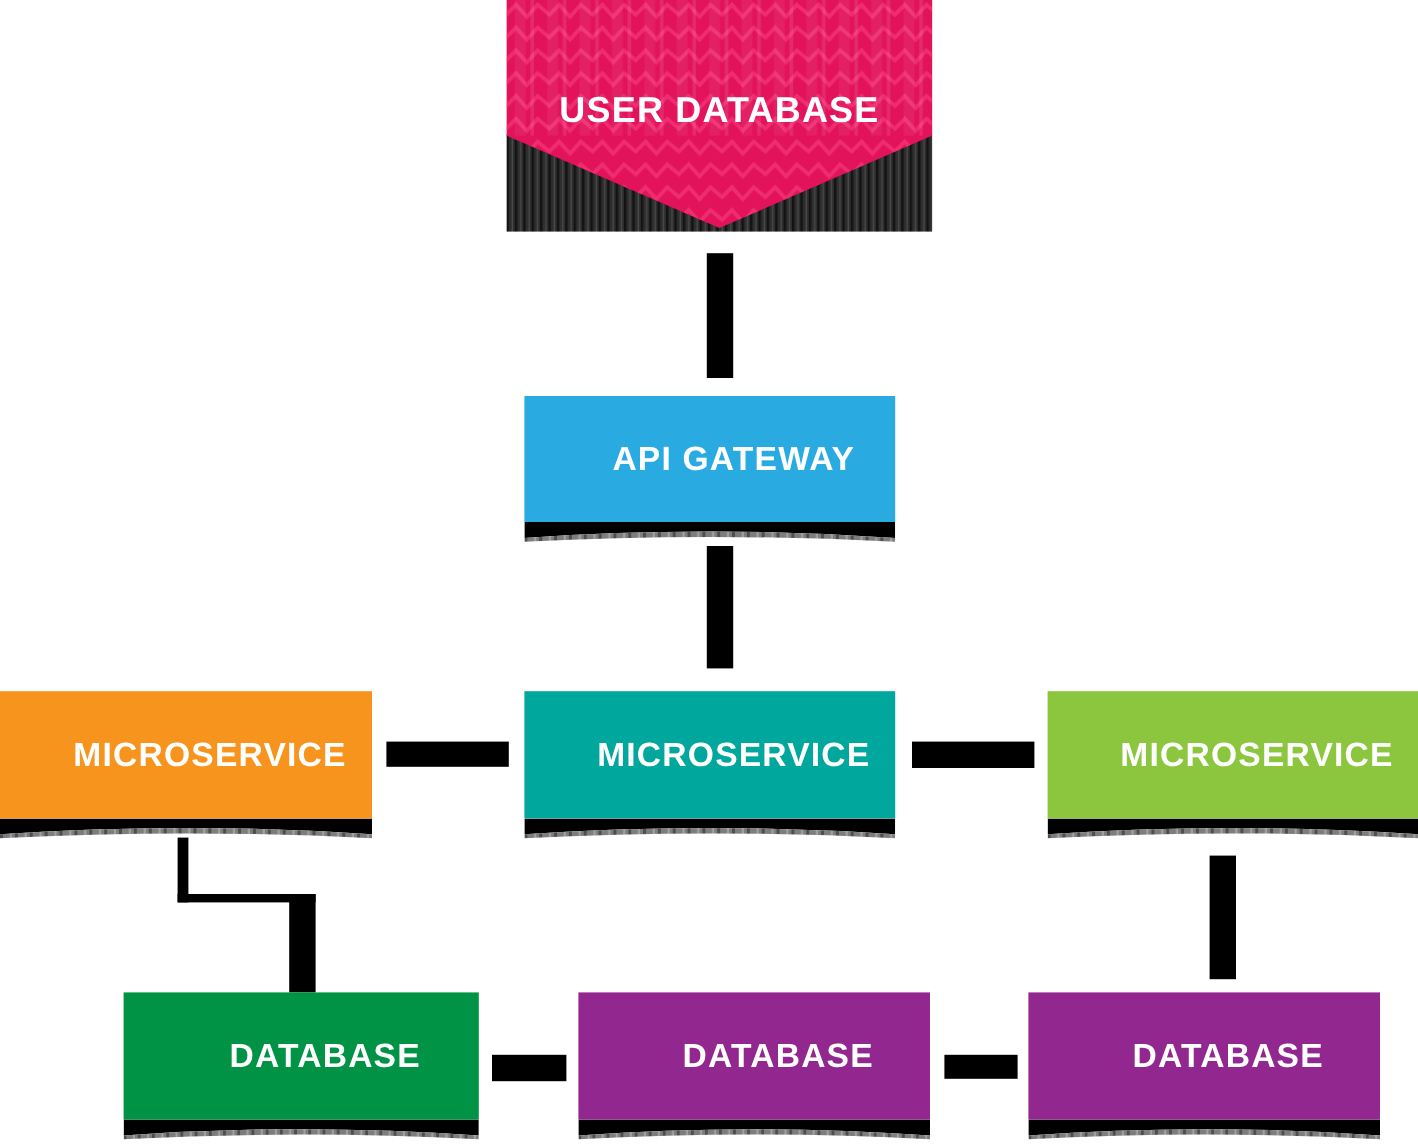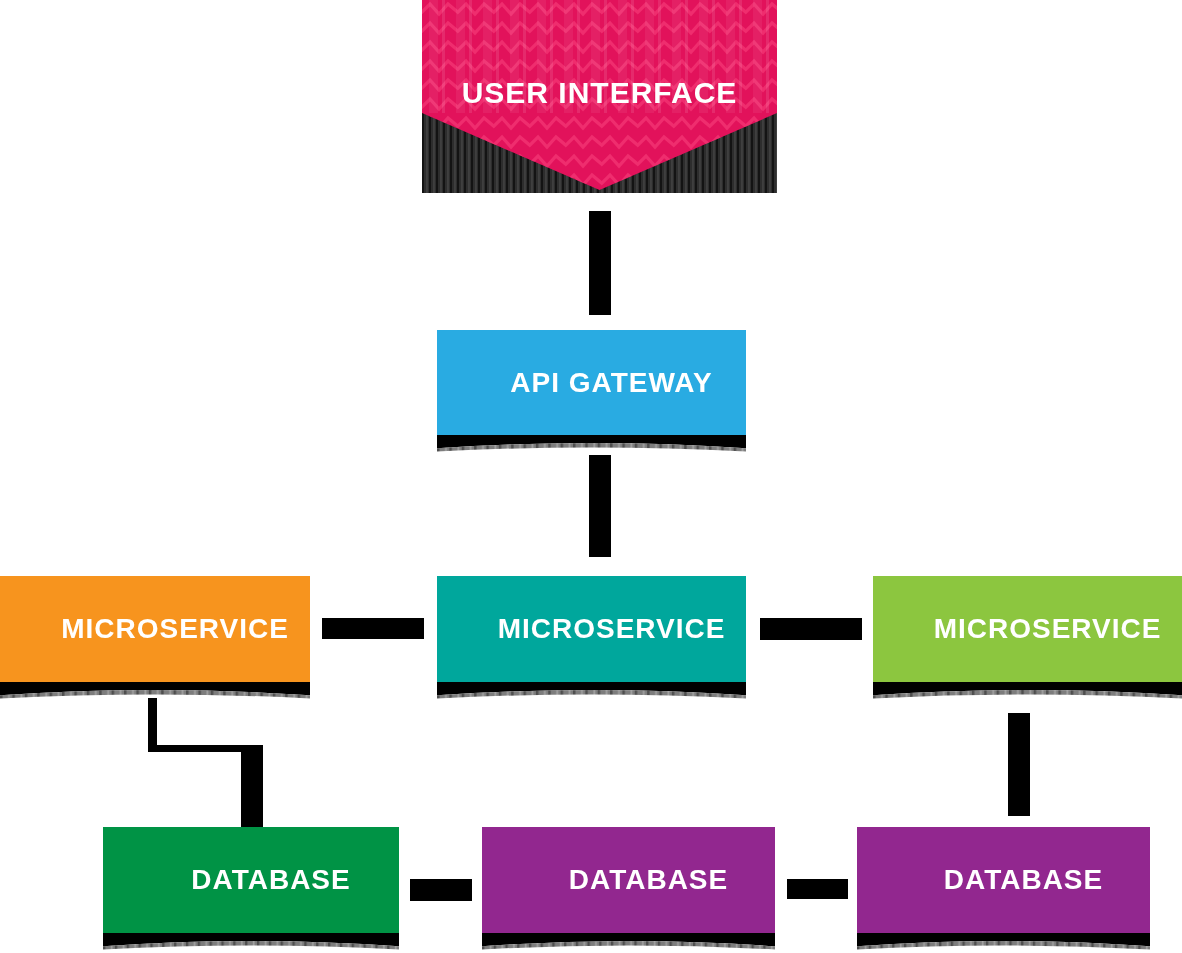--- a/index.html
+++ b/index.html
@@ -82,21 +82,21 @@
 
 <div id="stage">
 
   <div class="node" style="left:422px; top:0; width:355px; height:195px;">
     <svg width="355" height="195" viewBox="0 0 355 195">
       <rect x="0" y="112" width="355" height="81" fill="url(#darkstripe)"></rect>
       <path d="M0 0 H355 V113 L177.5 190 L0 113 Z" fill="#E2125B"></path>
       <path d="M0 0 H355 V113 L177.5 190 L0 113 Z" fill="url(#zigzag)"></path>
       <rect x="0" y="0" width="355" height="113" fill="url(#vbars)"></rect>
     </svg>
-    <div class="label banner-label">USER INTERFACE</div>
+    <div class="label banner-label">USER DATABASE</div>
   </div>
 
   <div class="connector" style="left: 589px; top: 211px; width: 22px; height: 104px; background: rgb(0, 0, 0);"></div>
 
   <div class="node" style="left:437px; top:330px; width:309px; height:122px;">
     <div class="box-face" style="height: 105px; background: rgb(41, 171, 226);">
       <span class="label">API GATEWAY</span>
     </div>
     <svg class="shadow-svg" style="top:105px;" viewBox="0 0 100 16" preserveAspectRatio="none">
       <path d="M0 0 H100 V12.5 Q50 2.5 0 12.5 Z" fill="#000000"></path>

